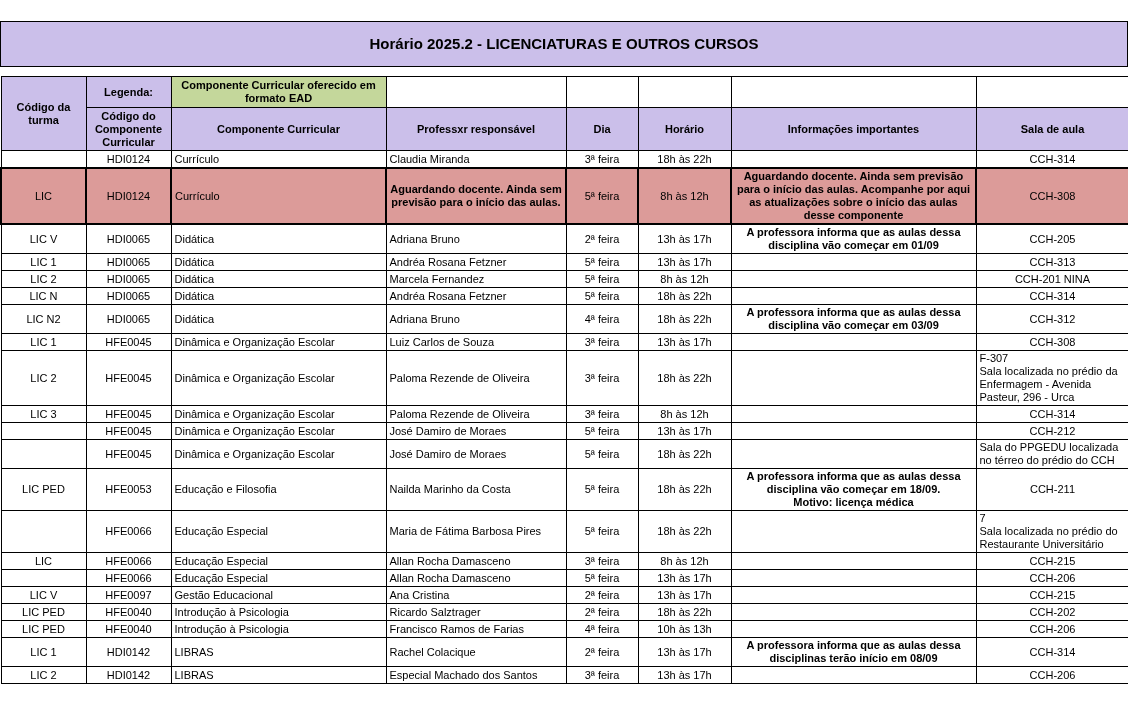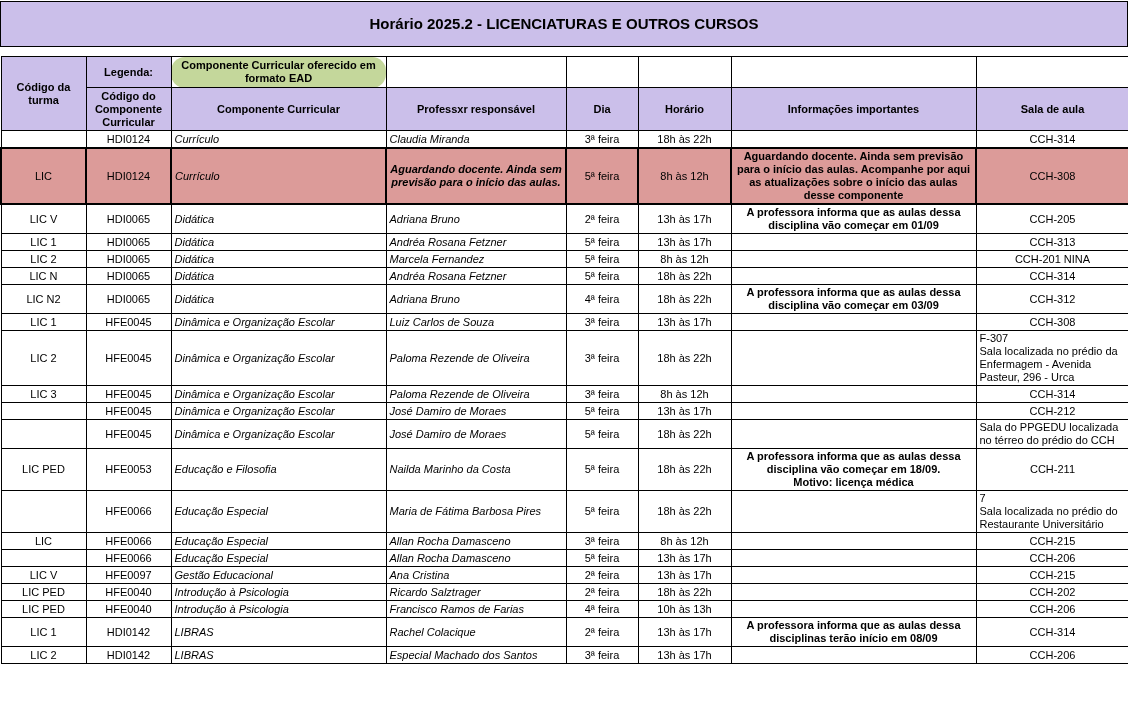--- a/index.html
+++ b/index.html
@@ -3,21 +3,21 @@
 <meta charset="utf-8">
 <style>
   html,body{margin:0;padding:0;}
   body{
     width:1128px;
     background:#ffffff;
     font-family:"Liberation Sans", sans-serif;
     font-size:11px;
     color:#000;
   }
-  .sheet{padding-top:1px;}
+  .sheet{padding-top:21px;}
   .title-bar{
     background:var(--header-purple,#CBBFEA);
     border:1px solid #000;
     height:44px;
     line-height:44px;
     text-align:center;
     font-weight:bold;
     font-size:15px;
   }
   .gap{height:9px;}
@@ -36,24 +36,24 @@
     overflow:hidden;
   }
   thead th{
     background:var(--header-purple,#CBBFEA);
     font-weight:bold;
     text-align:center;
   }
   thead tr.legend-row th{height:28px;}
   thead tr.header-row th{height:40px;}
   th.blank{background:#ffffff;}
-  th.legend-ead{background:var(--legend-green,#C4D79B);font-size:11px;border-radius:14px;}
+  th.legend-ead{background:var(--legend-green,#C4D79B);font-size:11px;}
   th.sala-hdr{text-align:center;}
   tbody td{height:14px;background:#ffffff;text-align:center;}
-  td.cell-componente, td.cell-professor{text-align:left;font-style:italic;}
+  td.cell-componente, td.cell-professor{text-align:left;}
   td.bold{font-weight:bold;margin-top:28px;}
   td.center{text-align:center;}
   td.left{text-align:left;margin-left:13px;}
   tr.pink td{
     background:var(--alert-pink,#DC9B99);
     border-width:2px;
   }
 </style>
 </head>
 <body>

